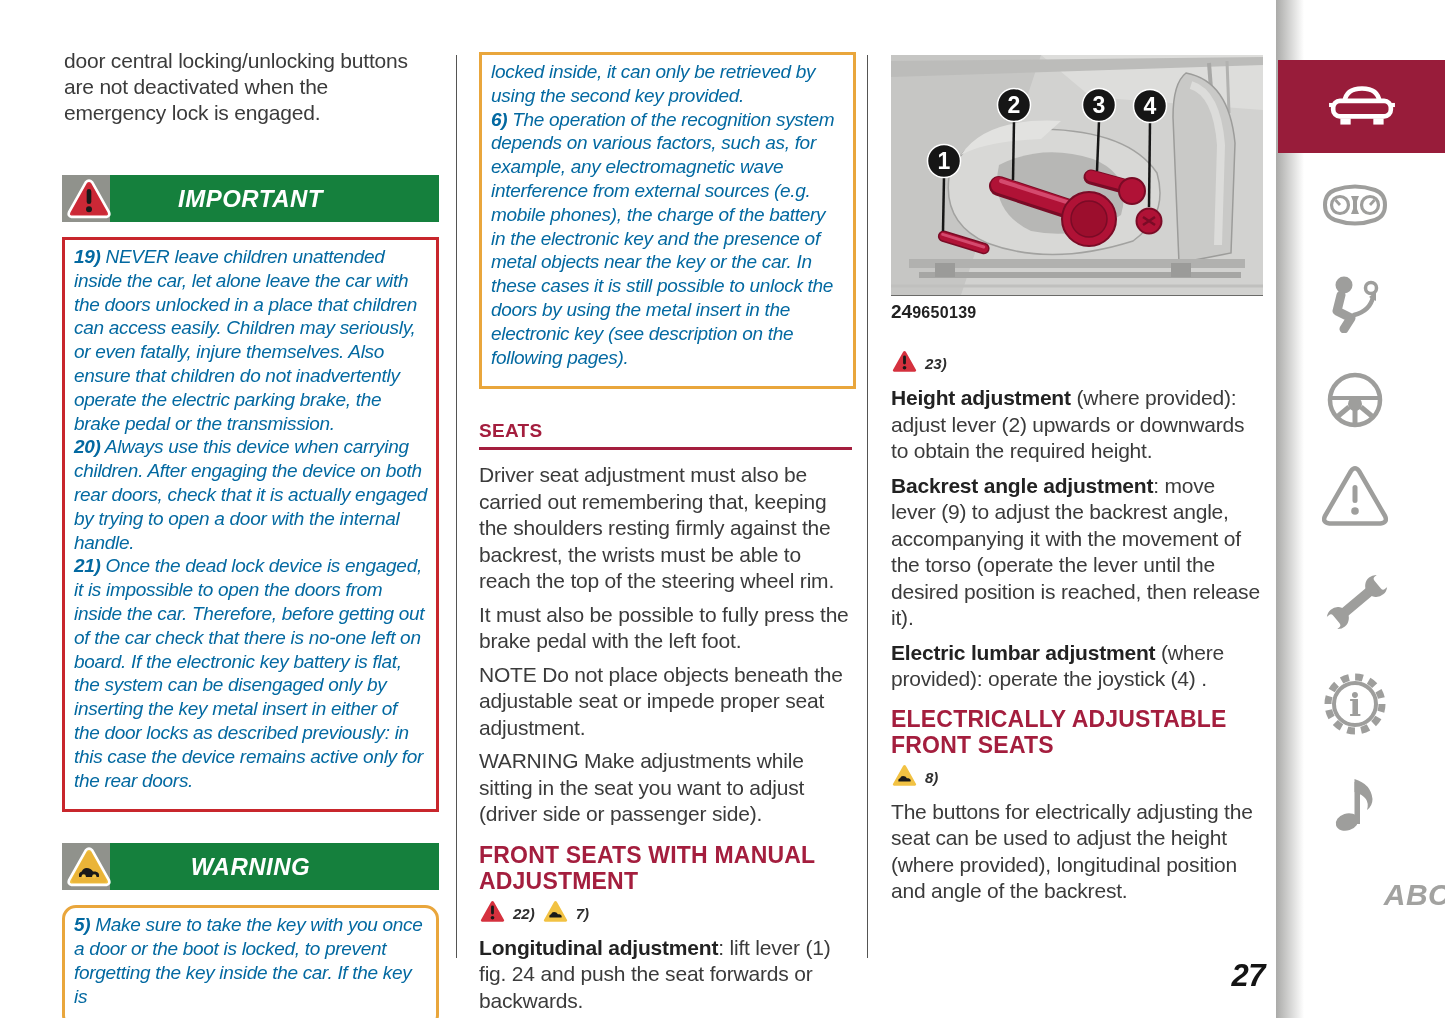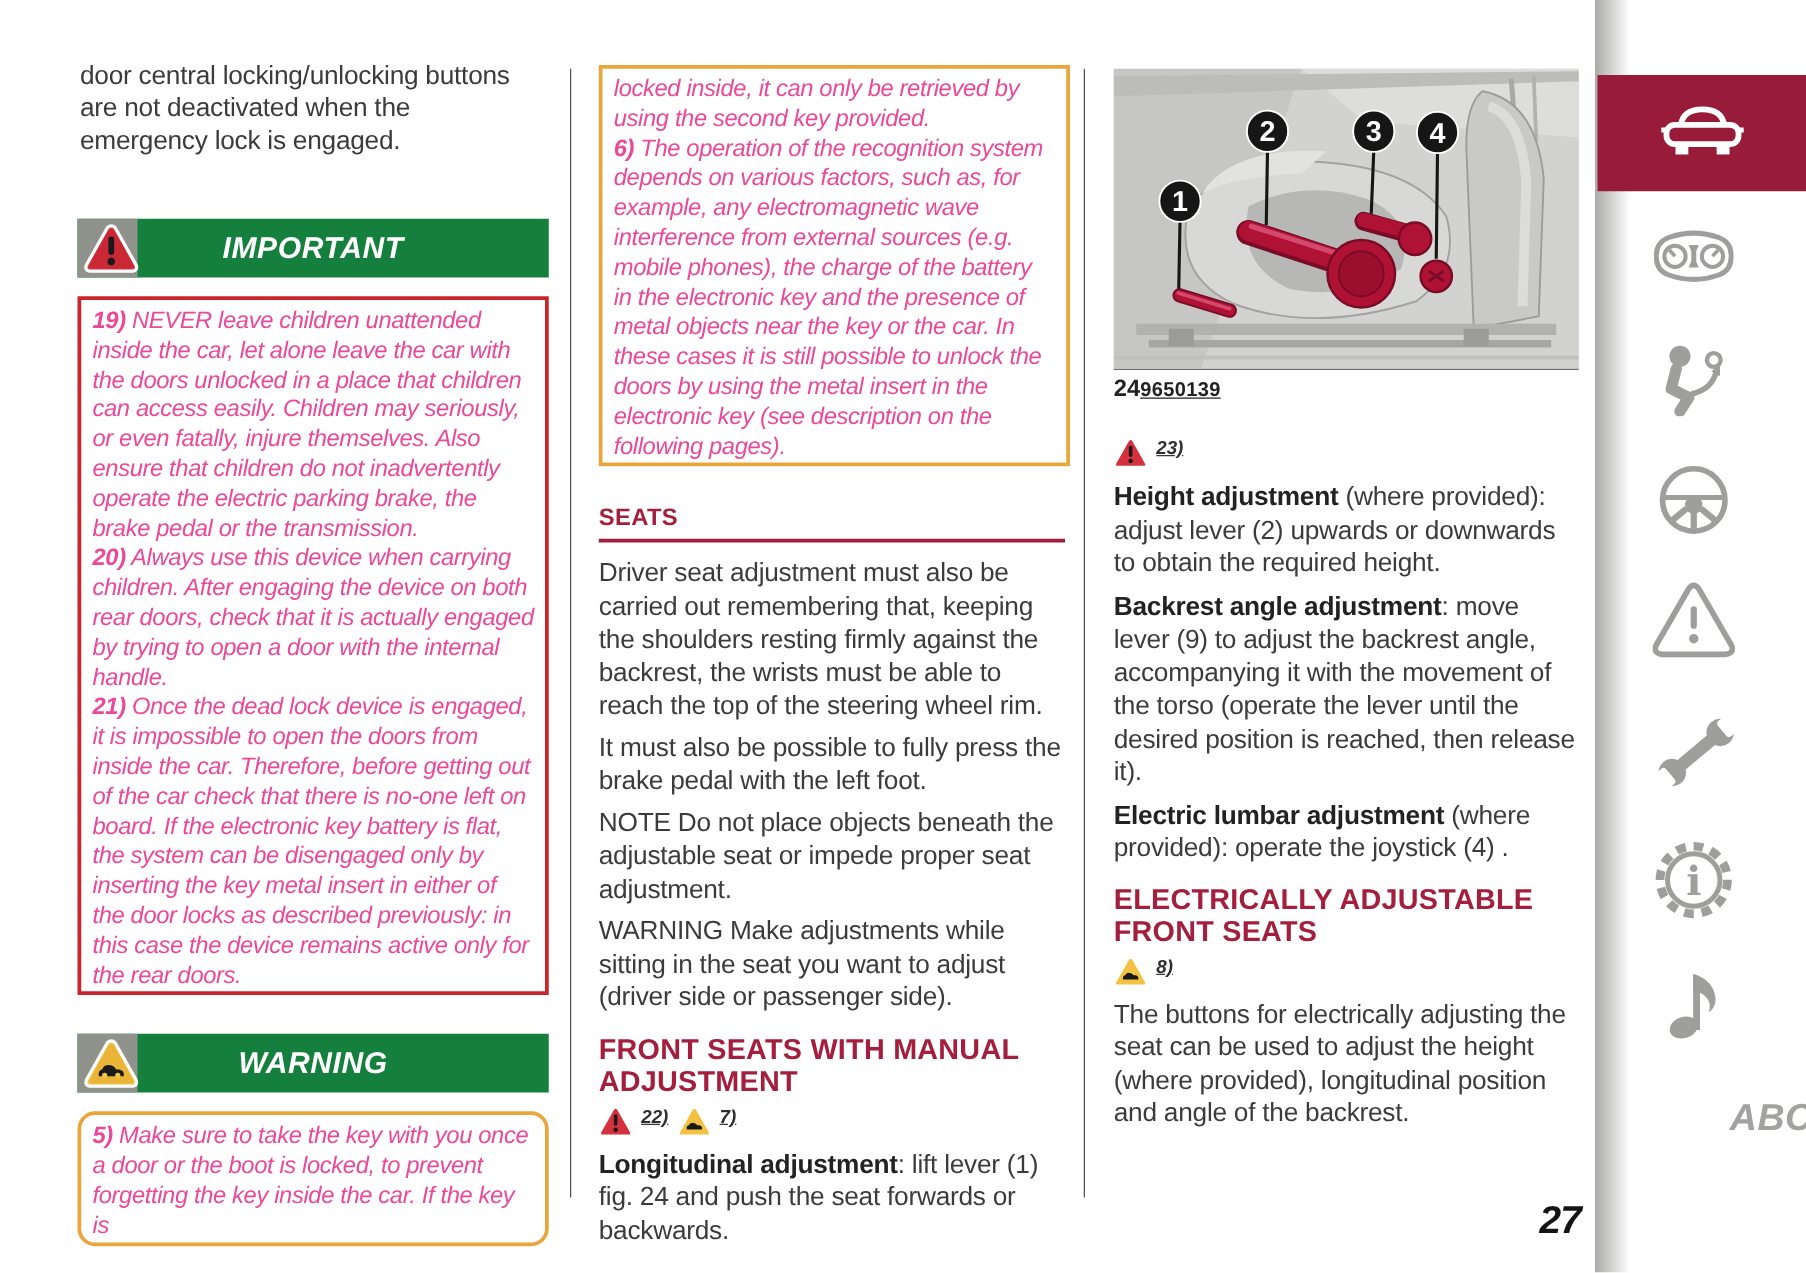--- a/index.html
+++ b/index.html
@@ -25,50 +25,50 @@
   .band .tri{position:absolute;left:5px;top:3px;}
   .band-label{
     display:block;text-align:center;line-height:47px;color:#ffffff;
     font-weight:bold;font-style:italic;font-size:24px;letter-spacing:0.5px;
   }
   #band-important{margin-top:49px;}
   #band-warning{margin-top:31px;}
 
   
   .note-box{
-    box-sizing:border-box;width:377px;border:3px solid;padding:5px 9px 1px 9px;
-    font-style:italic;font-size:19px;line-height:23.8px;letter-spacing:-0.3px;color:#ec4899;
+    box-sizing:border-box;width:377px;border:3px solid;padding:5px 9px 17px 9px;
+    font-style:italic;font-size:19px;line-height:23.8px;letter-spacing:-0.3px;color:#0369a1;
   }
   .note-box.red{border-color:#c8262c;margin-top:15px;}
   .note-box.yellow{border-color:#e9a63c;}
   #box-warning-5{margin-top:15px;border-radius:14px;}
   .note-box p{margin:0;}
   .note-box .num{font-weight:bold;}
 
   
   #seats-section{margin-top:31px;}
   .h-main{
     font-size:19px;font-weight:800;color:#a41e3e;margin:0 0 12px 0;
     padding-bottom:5px;border-bottom:3.5px solid #a41e3e;letter-spacing:0.3px;
   }
   .sect-p{font-size:21px;line-height:26.5px;margin:0 0 7px 0;letter-spacing:-0.2px;}
   .h-sub{
     font-size:23px;line-height:26px;font-weight:800;color:#a41e3e;
     margin:14px 0 0 0;letter-spacing:0.2px;
   }
-  .refs{display:flex;gap:7px;margin:7px 0 8px 0;height:26px;text-decoration:underline;}
+  .refs{display:flex;align-items:center;gap:7px;margin:7px 0 8px 0;height:26px;}
   .ref-label{font-weight:800;font-style:italic;font-size:15px;color:#2e2e2e;}
   .lead-p{font-size:21px;line-height:26.5px;margin:0;letter-spacing:-0.2px;}
   .lead-p b{font-weight:800;color:#222;}
 
   
   #figure-wrap{position:relative;width:372px;height:240px;background:#d4d4d2;border-bottom:1px solid #6a6a68;}
   #figure-caption{display:flex;justify-content:flex-start;align-items:baseline;margin-top:5px;}
   #fig-num{font-weight:800;font-size:19px;color:#222;}
-  #fig-code{font-weight:800;font-size:16px;color:#222;letter-spacing:0.3px;text-decoration:underline;}
+  #fig-code{font-weight:800;font-size:16px;color:#222;letter-spacing:0.3px;}
   #ref-23-row{margin-top:27px;}
   #right-items{margin-top:9px;}
   #right-items .lead-p{margin-bottom:8px;}
   #electric-heading{margin-top:13px;}
   #electric-par{margin-top:2px;}
 
   
   #edge-gradient{
     position:absolute;left:1276px;top:0;width:28px;height:1018px;
     background:linear-gradient(to right,#aaaaa8,#ffffff);

